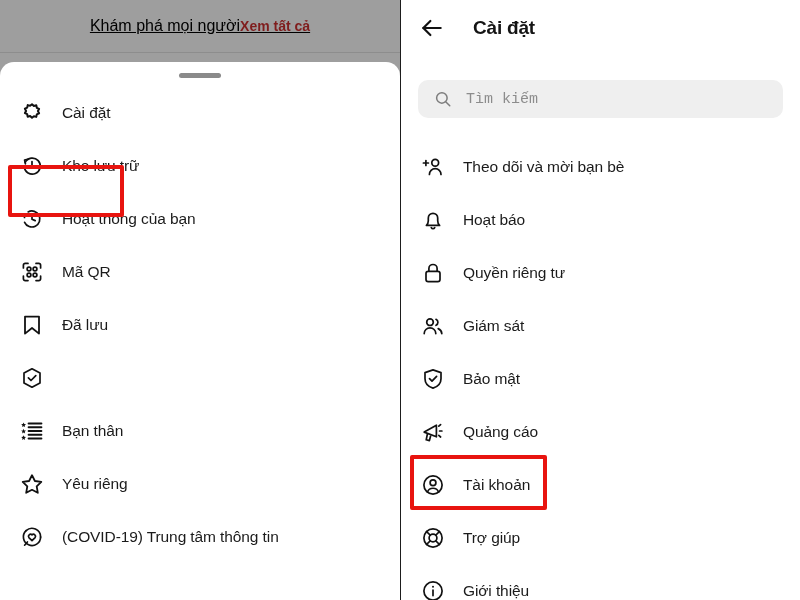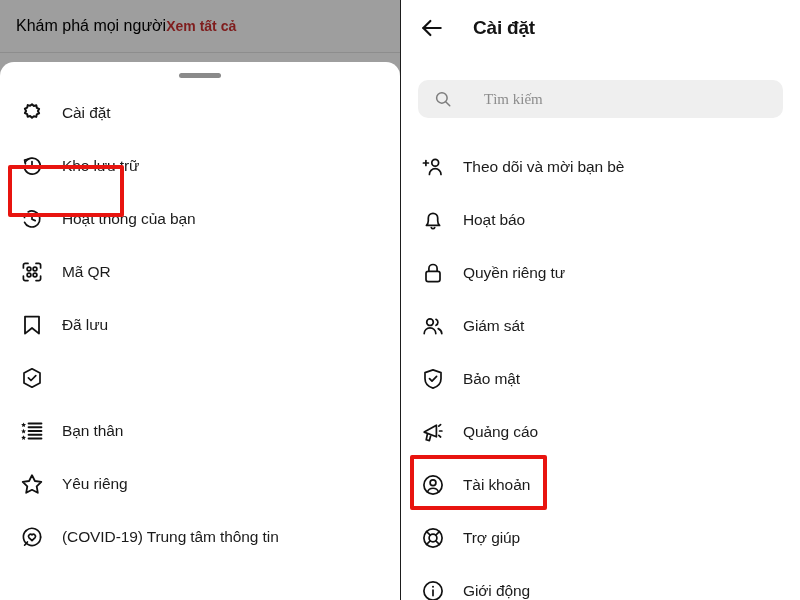--- a/index.html
+++ b/index.html
@@ -19,22 +19,23 @@
   .panel-left {
     position: relative;
     width: 400px; height: 600px;
     background: #9e9e9e;
     overflow: hidden;
   }
   .bg-header {
     position: absolute;
     top: 0; left: 0; right: 0; height: 52px;
     display: flex; align-items: center;
-    justify-content: flex-start;
+    justify-content: center;
     padding: 0 16px;
+    text-decoration: underline;
   }
   .bg-header-link {
     font-size: 14px; font-weight: bold; color: #7f1d1d;
   }
   .bg-divider {
     position: absolute; top: 52px; left: 0; right: 0;
     height: 1px; background: #8d8d8d;
   }
   .bg-cards {
     position: absolute; top: 53px; left: 0; right: 0; height: 45px;
@@ -119,22 +120,22 @@
     margin: 25px 17px 0 17px;
     height: 38px;
     background: #efefef;
     border-radius: 10px;
     display: flex; align-items: center;
     padding-left: 16px;
   }
   .searchbar .s-ico { width: 18px; height: 18px; display:flex; }
   .search-input {
     border: none; outline: none; background: transparent;
-    margin-left: 32px;
-    font-family: Liberation Serif, serif;
+    margin-left: 14px;
+    font-family: Liberation Mono, monospace;
     font-size: 15px; color: #7a7a7a;
     width: 250px;
   }
   .search-input::placeholder { color: #8c8c8c; opacity: 1; }
   .menu-right {
     margin-top: 22px;
   }
 
   
   .hl-box {
@@ -399,21 +400,21 @@
       </div>
 
       <div class="menu-item">
         <span class="ico">
           <svg width="24" height="24" viewBox="0 0 24 24" fill="none" stroke="#111" stroke-width="1.7" stroke-linecap="round" stroke-linejoin="round">
             <circle cx="12" cy="12" r="9.1"></circle>
             <line x1="12" y1="11" x2="12" y2="16.6"></line>
             <circle cx="12" cy="7.8" r="1" fill="#111" stroke="none"></circle>
           </svg>
         </span>
-        <span class="lbl">Giới động</span>
+        <span class="lbl">Giới thiệu</span>
       </div>
 
     </div>
 
     <div class="hl-box hl-right" style="border-color: rgb(232, 20, 15);"></div>
   </div>
 
 </div>
 
 </body></html>

